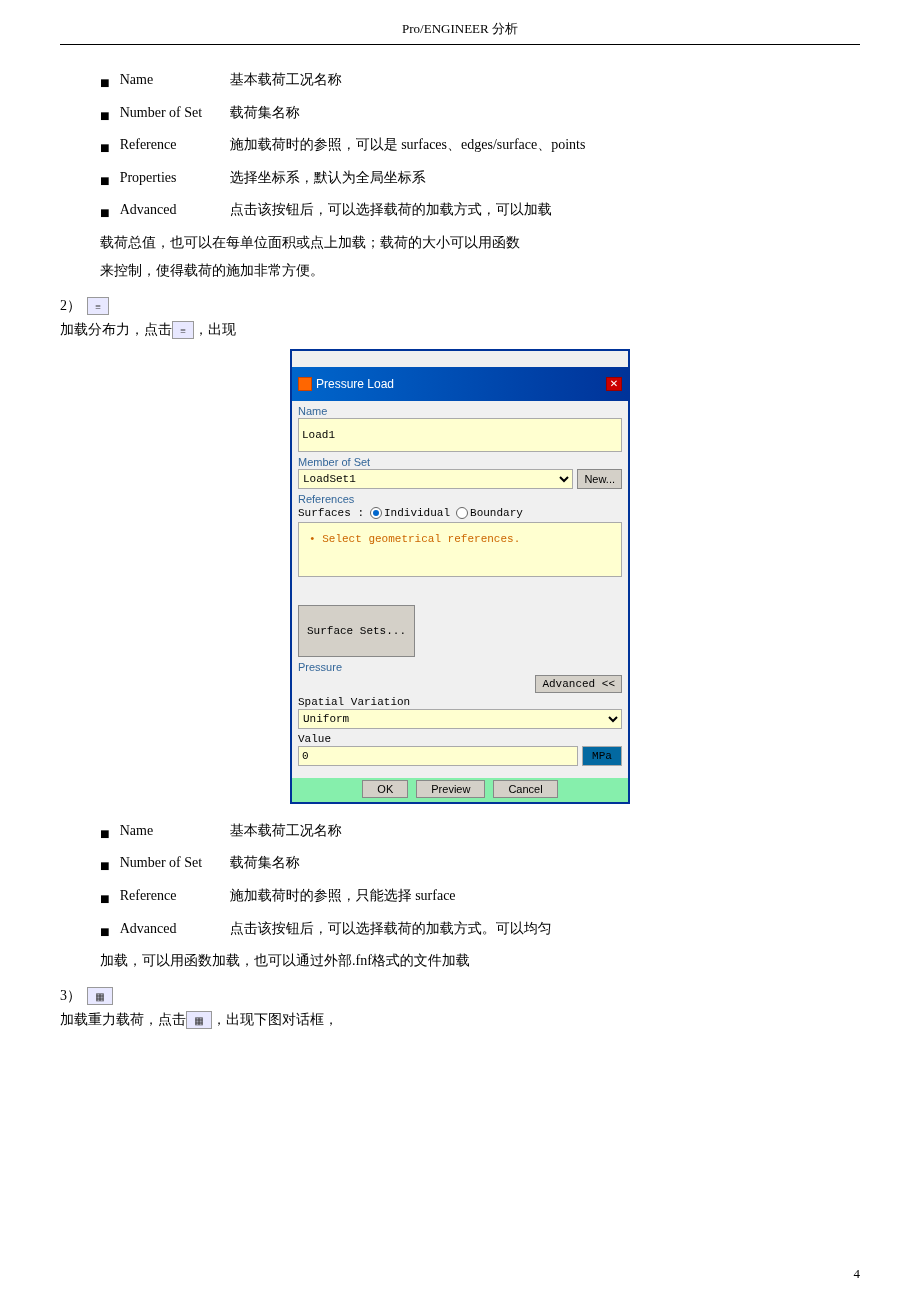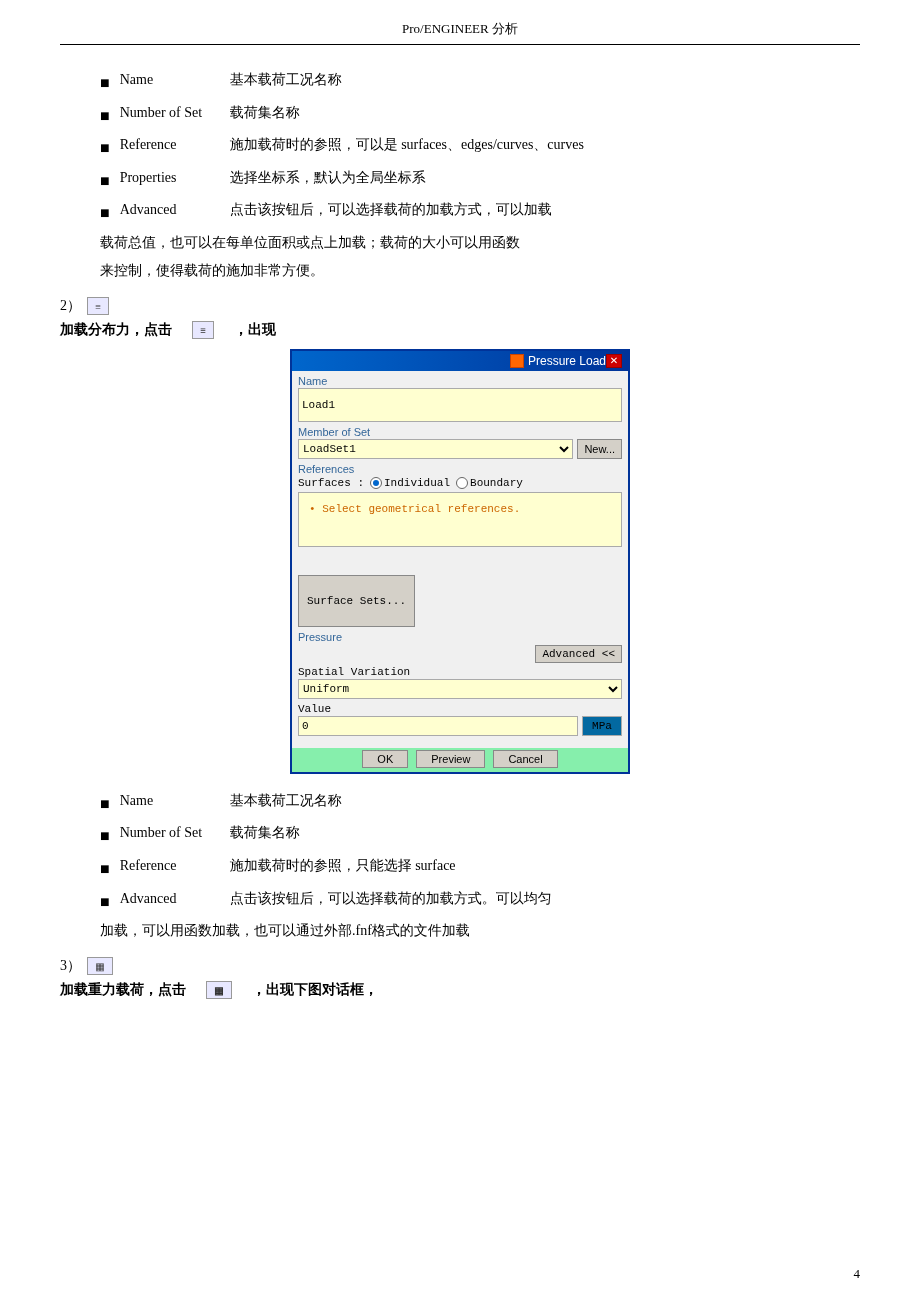--- a/index.html
+++ b/index.html
@@ -68,48 +68,48 @@
       line-height: 18px;
       color: #333;
       vertical-align: middle;
     }
 
     .intro-line {
       font-size: 14px;
       margin-bottom: 10px;
       display: flex;
       align-items: center;
-      gap: 20px;
-      font-weight: bold;
+      gap: 0;
     }
 
     
     .dialog-container {
       display: flex;
       justify-content: center;
       margin: 10px 0 16px 0;
     }
 
     .dialog {
       width: 340px;
       border: 2px solid #003399;
       background: #f0f0f0;
       font-family: "Courier New", monospace;
       font-size: 12px;
     }
 
     .dialog-titlebar {
       background: linear-gradient(to right, #0066cc, #003399);
       color: #fff;
-      padding: 3px 6px;
-      display: flex;
-      align-items: center;
-      justify-content: flex-end;
+      padding: 10px 6px;
+      display: flex;
+      align-items: center;
+      justify-content: space-between;
       font-size: 12px;
       font-family: Arial, sans-serif;
+      margin-top: 16px;
     }
     .dialog-titlebar-left {
       display: flex;
       align-items: center;
       gap: 4px;
     }
     .title-icon {
       width: 14px;
       height: 14px;
       background: #ff6600;
@@ -352,21 +352,21 @@
     <span class="bullet-desc">基本载荷工况名称</span>
   </li>
   <li>
     <span class="bullet-icon">■</span>
     <span class="bullet-term">Number of Set</span>
     <span class="bullet-desc">载荷集名称</span>
   </li>
   <li>
     <span class="bullet-icon">■</span>
     <span class="bullet-term">Reference</span>
-    <span class="bullet-desc">施加载荷时的参照，可以是 surfaces、edges/curves、curves</span>
+    <span class="bullet-desc">施加载荷时的参照，可以是 surfaces、edges/surface、points</span>
   </li>
   <li>
     <span class="bullet-icon">■</span>
     <span class="bullet-term">Properties</span>
     <span class="bullet-desc">选择坐标系，默认为全局坐标系</span>
   </li>
   <li>
     <span class="bullet-icon">■</span>
     <span class="bullet-term">Advanced</span>
     <span class="bullet-desc">点击该按钮后，可以选择载荷的加载方式，可以加载</span>

